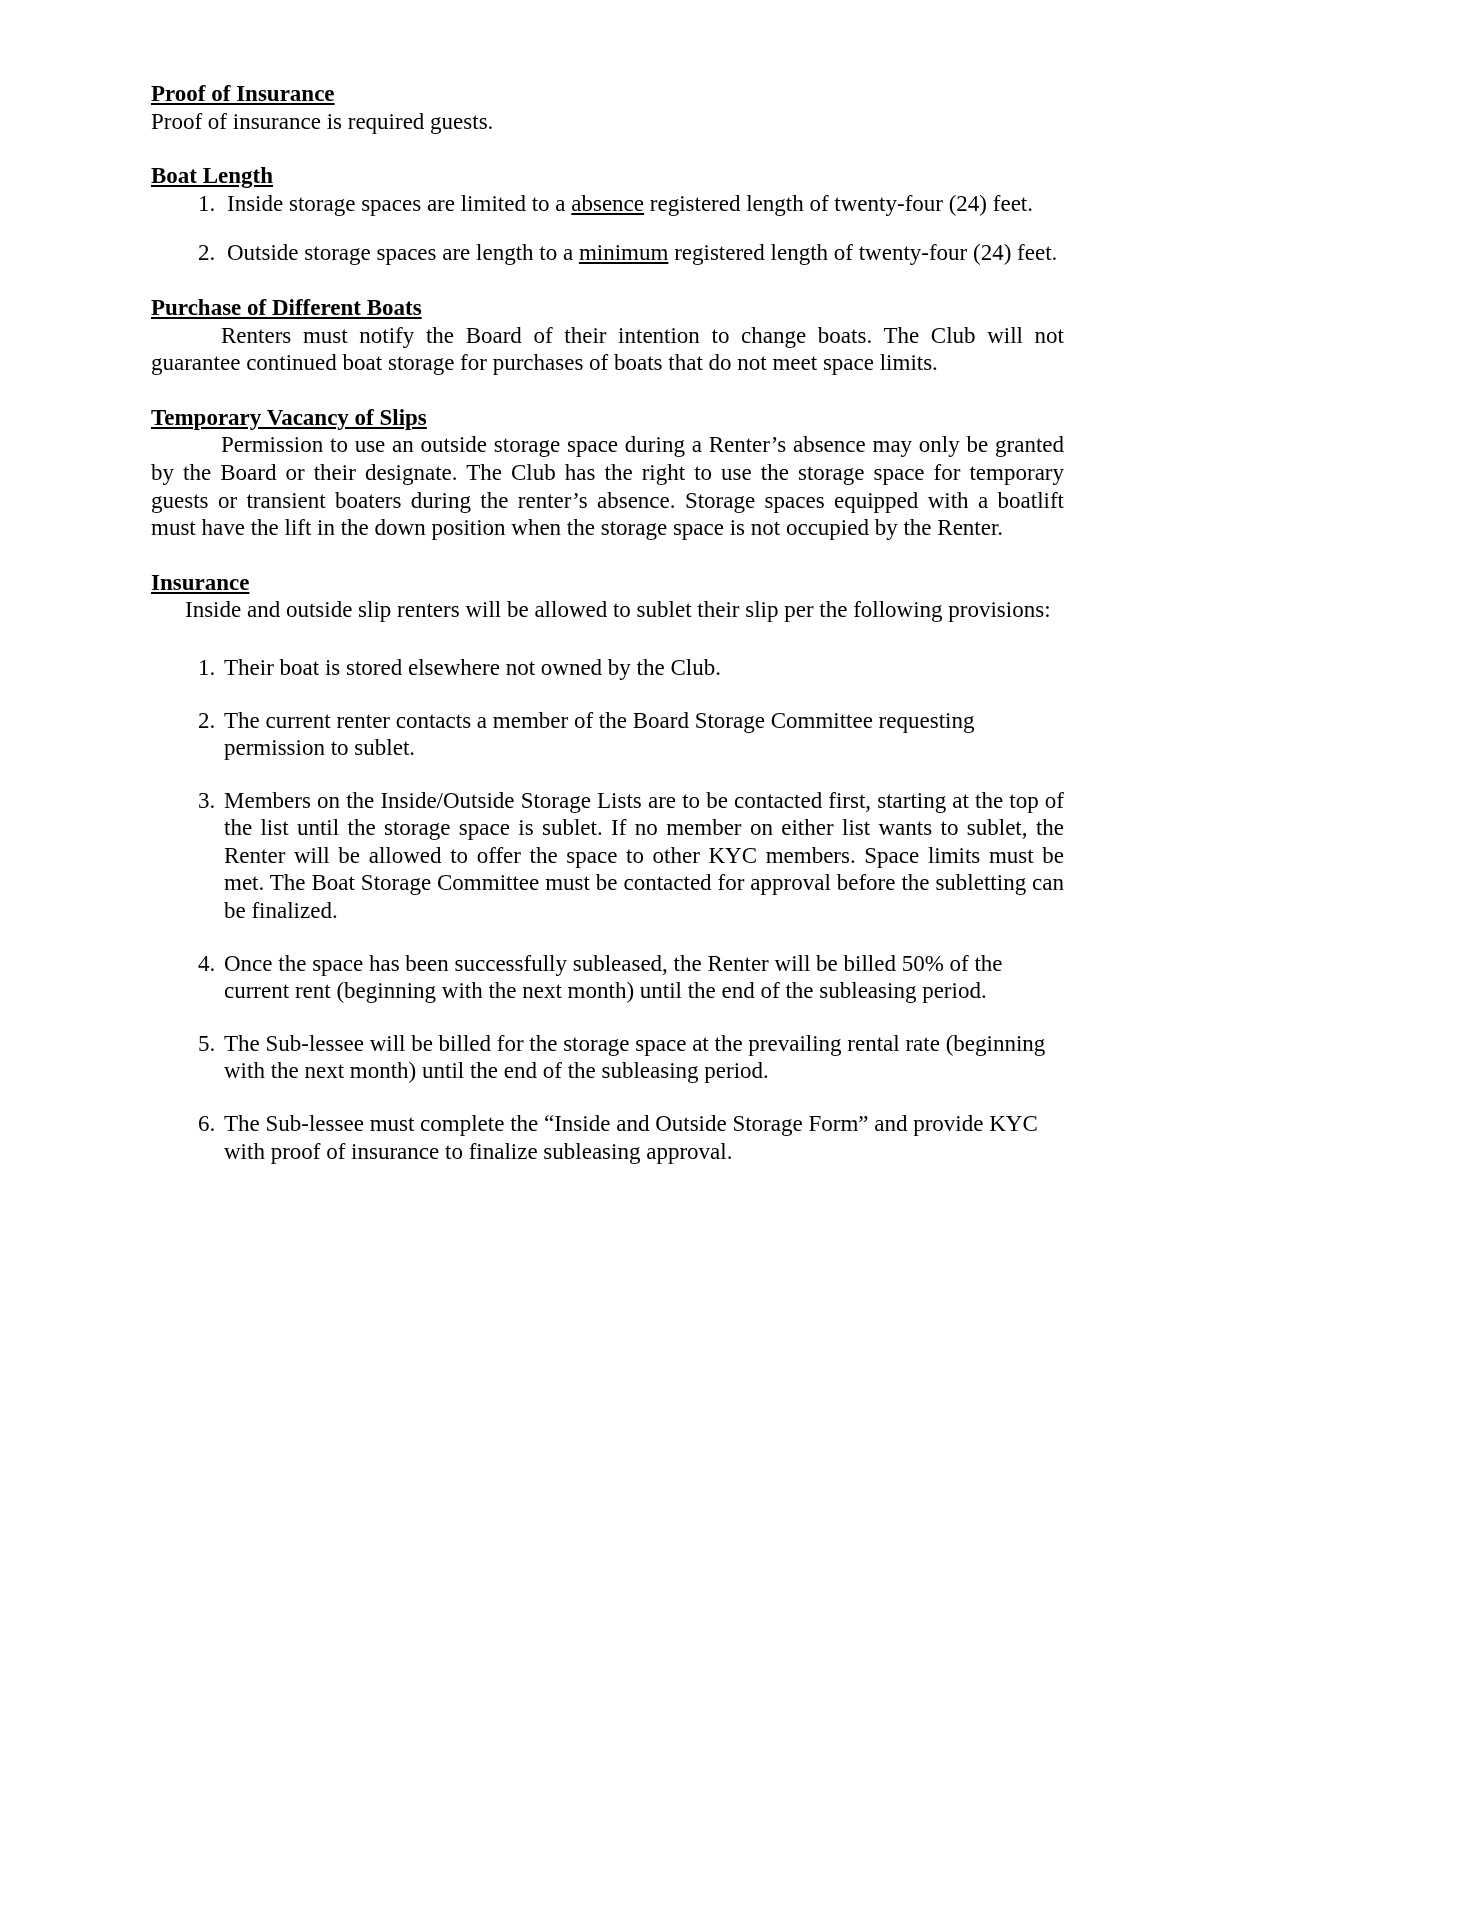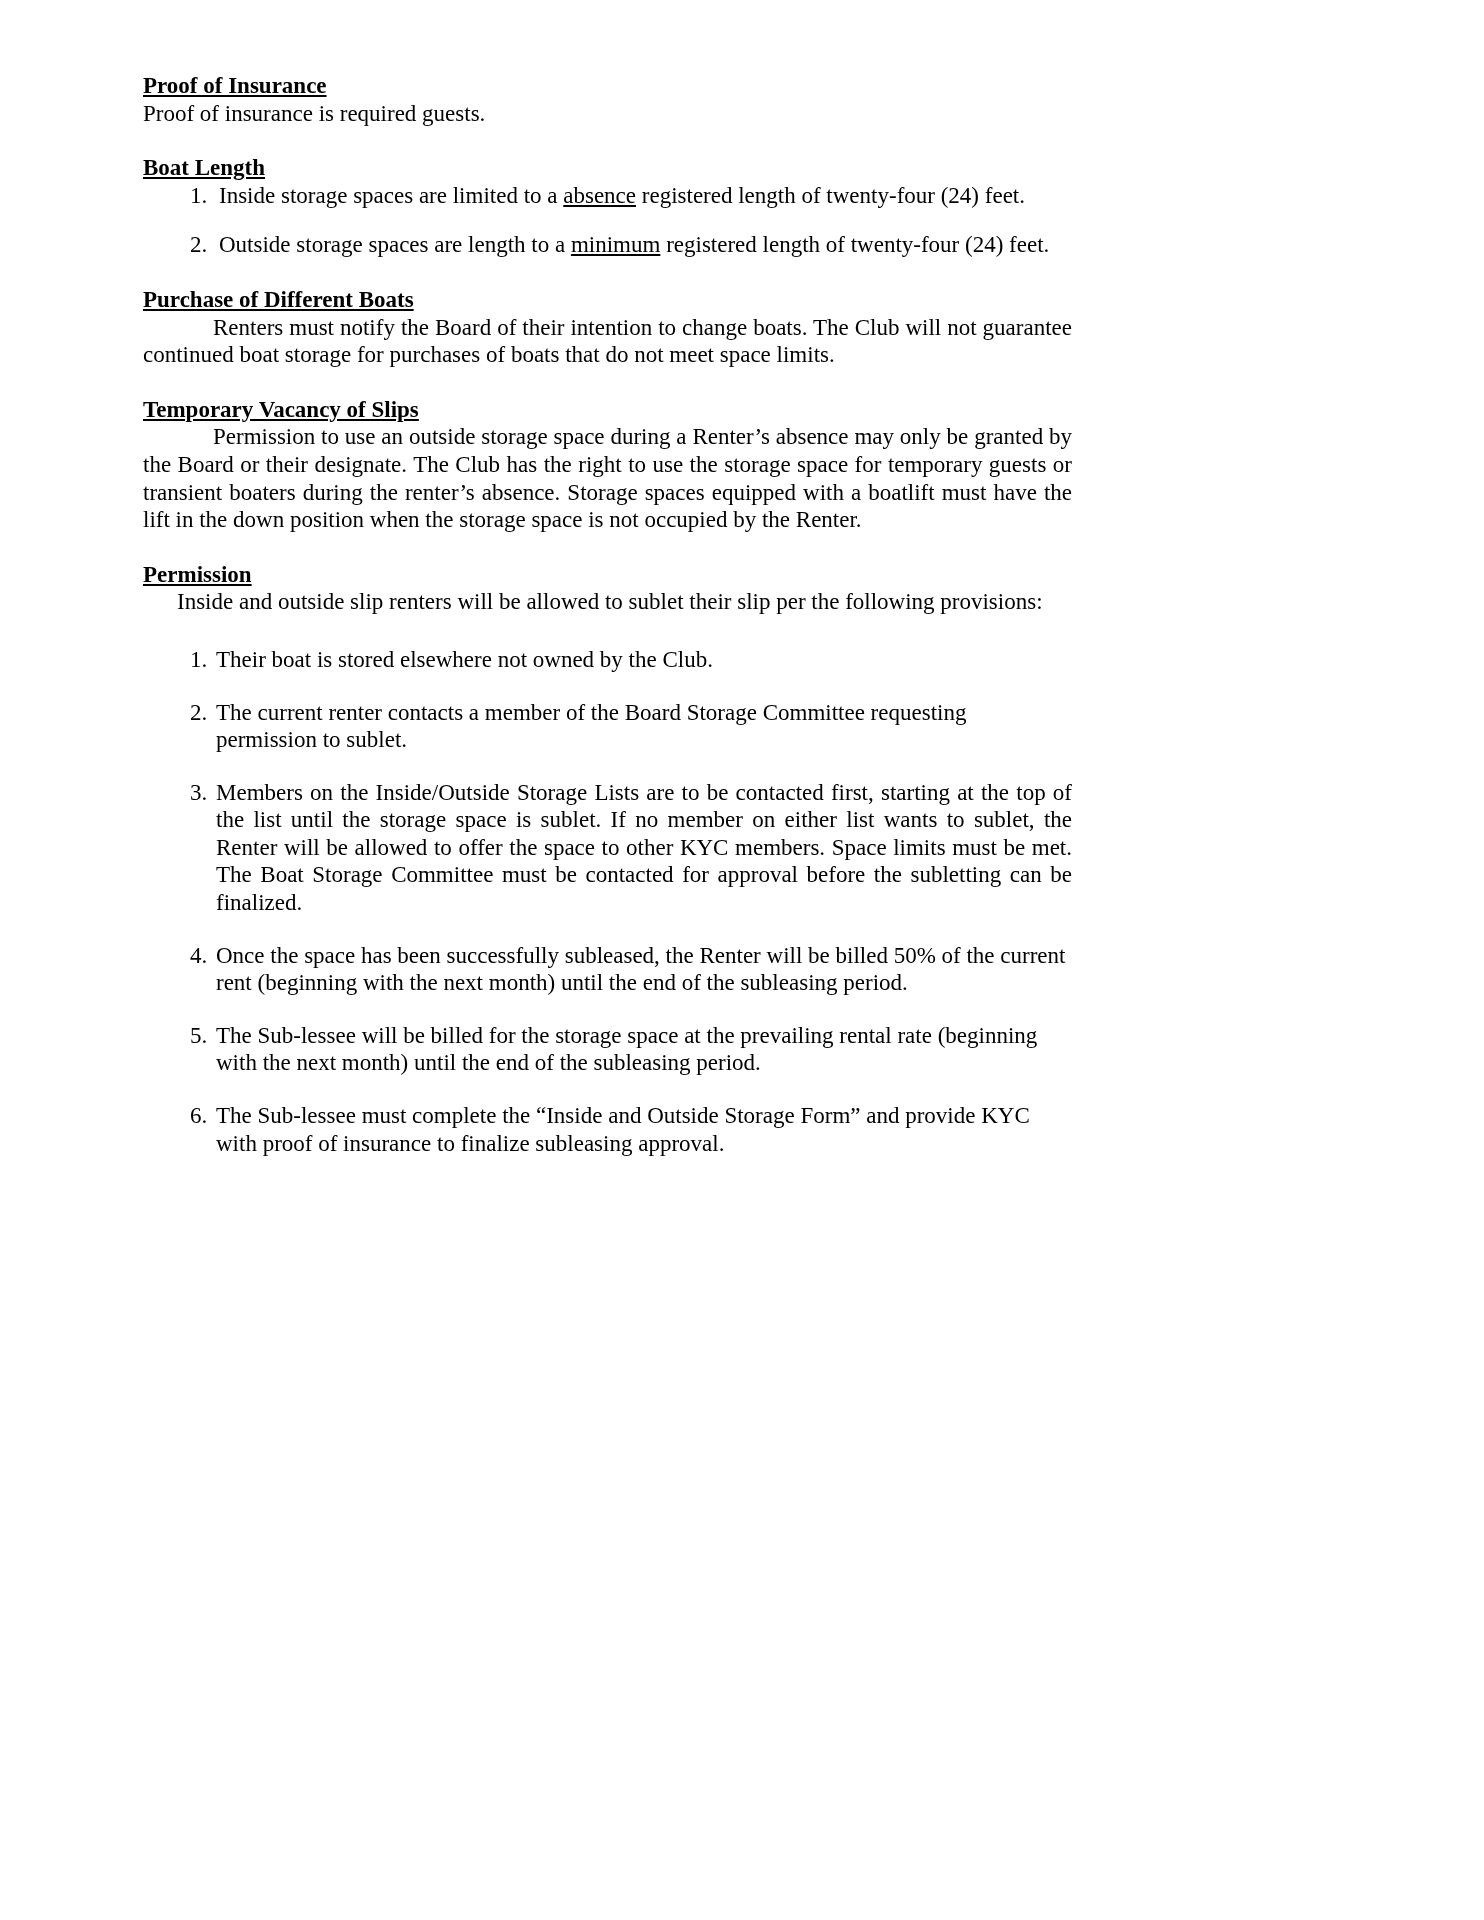--- a/index.html
+++ b/index.html
@@ -12,21 +12,21 @@
     width: 1484px;
     min-height: 1920px;
     box-sizing: border-box;
     background: #ffffff;
     color: #000000;
     padding: 72px 412px 60px 143px;
     font-family: "Liberation Serif", "DejaVu Serif", serif;
     font-size: 23px;
     line-height: 1.2;
   }
-  section { margin: 0; }
+  section { margin: 8px; }
   section + section { margin-top: 27px; }
   .heading {
     font-size: 23px;
     font-weight: bold;
     text-decoration: underline;
     margin: 0;
   }
   p { margin: 0; }
   .justify { text-align: justify; }
   .indent-big { text-indent: 70px; }
@@ -66,21 +66,21 @@
     <h2 class="heading">Purchase of Different Boats</h2>
     <p class="justify indent-big">Renters must notify the Board of their intention to change boats. The Club will not guarantee continued boat storage for purchases of boats that do not meet space limits.</p>
   </section>
 
   <section>
     <h2 class="heading">Temporary Vacancy of Slips</h2>
     <p class="justify indent-big">Permission to use an outside storage space during a Renter’s absence may only be granted by the Board or their designate. The Club has the right to use the storage space for temporary guests or transient boaters during the renter’s absence. Storage spaces equipped with a boatlift must have the lift in the down position when the storage space is not occupied by the Renter.</p>
   </section>
 
   <section>
-    <h2 class="heading">Permission</h2>
+    <h2 class="heading">Insurance</h2>
     <p class="justify indent-small">Inside and outside slip renters will be allowed to sublet their slip per the following provisions:</p>
     <ol class="num-list sublet-list">
       <li>Their boat is stored elsewhere not owned by the Club.</li>
       <li>The current renter contacts a member of the Board Storage Committee requesting permission to sublet.</li>
       <li class="justify">Members on the Inside/Outside Storage Lists are to be contacted first, starting at the top of the list until the storage space is sublet. If no member on either list wants to sublet, the Renter will be allowed to offer the space to other KYC members. Space limits must be met. The Boat Storage Committee must be contacted for approval before the subletting can be finalized.</li>
       <li>Once the space has been successfully subleased, the Renter will be billed 50% of the current rent (beginning with the next month) until the end of the subleasing period.</li>
       <li>The Sub-lessee will be billed for the storage space at the prevailing rental rate (beginning with the next month) until the end of the subleasing period.</li>
       <li>The Sub-lessee must complete the “Inside and Outside Storage Form” and provide KYC with proof of insurance to finalize subleasing approval.</li>
     </ol>
   </section>

